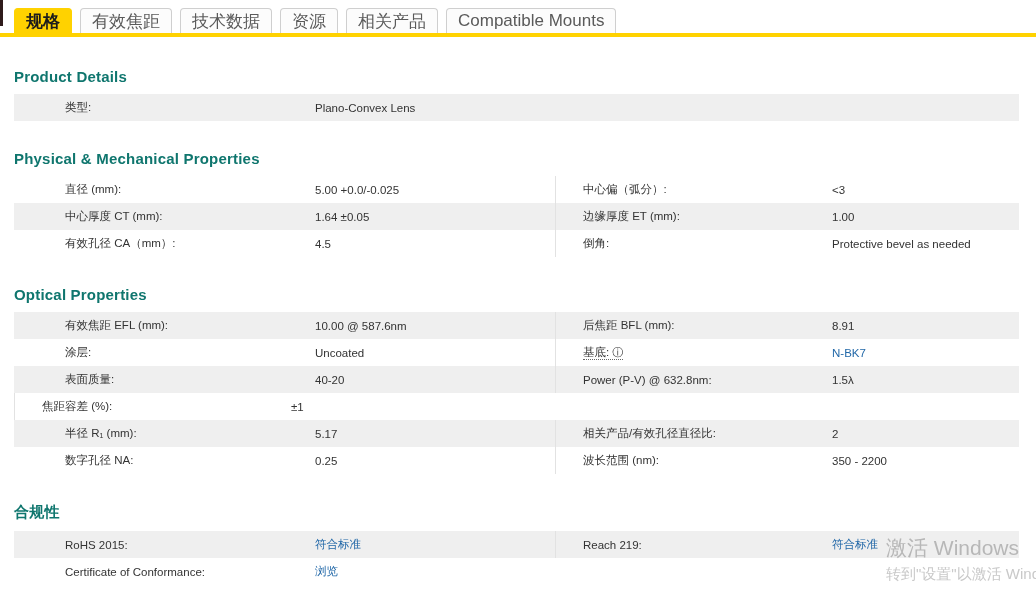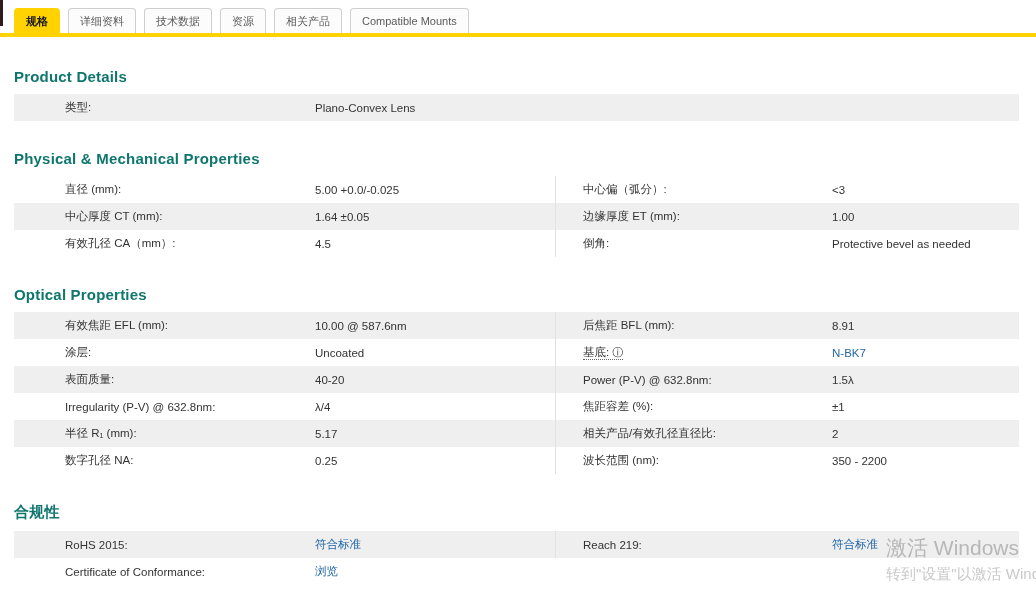--- a/index.html
+++ b/index.html
@@ -17,21 +17,21 @@
     background: #2f1b1b;
   }
   
   .tabbar {
     display: flex; align-items: flex-end; gap: 8px;
     padding: 8px 0 0 14px;
     border-bottom: 4px solid #ffd200;
     height: 37px;
   }
   .tab {
-    font-size: 11px; color: #5a5a5a;
+    font-size: 17px; color: #5a5a5a;
     background: #fcfcfc;
     border: 1px solid #cfcfcf; border-bottom: none;
     border-radius: 4px 4px 0 0;
     height: 25px; padding: 0 11px;
     display: flex; align-items: center;
     cursor: pointer; white-space: nowrap;
   }
   .tab.active {
     background: #ffd200; border-color: #ffd200;
     color: #1c1c1c; font-weight: bold;
@@ -67,21 +67,21 @@
   .watermark-line1 { font-size: 21px; color: #b7b7b7; }
   .watermark-line2 { font-size: 15px; color: #c9c9c9; margin-top: 3px; }
 </style>
 </head>
 <body>
 
 <div class="corner-artifact"></div>
 
 <div class="tabbar">
   <div class="tab active">规格</div>
-  <div class="tab">详细资料</div>
+  <div class="tab">有效焦距</div>
   <div class="tab">技术数据</div>
   <div class="tab">资源</div>
   <div class="tab">相关产品</div>
   <div class="tab">Compatible Mounts</div>
 </div>
 
 <div class="content">
 
   <div class="section-title first">Product Details</div>
   <div class="spec-table">
@@ -153,24 +153,20 @@
       <div class="cell cell-left">
         <span class="spec-label">表面质量:</span>
         <span class="spec-value">40-20</span>
       </div>
       <div class="cell cell-right">
         <span class="spec-label">Power (P-V) @ 632.8nm:</span>
         <span class="spec-value">1.5λ</span>
       </div>
     </div>
     <div class="spec-row">
-      <div class="cell cell-left">
-        <span class="spec-label">Irregularity (P-V) @ 632.8nm:</span>
-        <span class="spec-value">λ/4</span>
-      </div>
       <div class="cell cell-right">
         <span class="spec-label">焦距容差 (%):</span>
         <span class="spec-value">±1</span>
       </div>
     </div>
     <div class="spec-row shaded">
       <div class="cell cell-left">
         <span class="spec-label">半径 R₁ (mm):</span>
         <span class="spec-value">5.17</span>
       </div>

